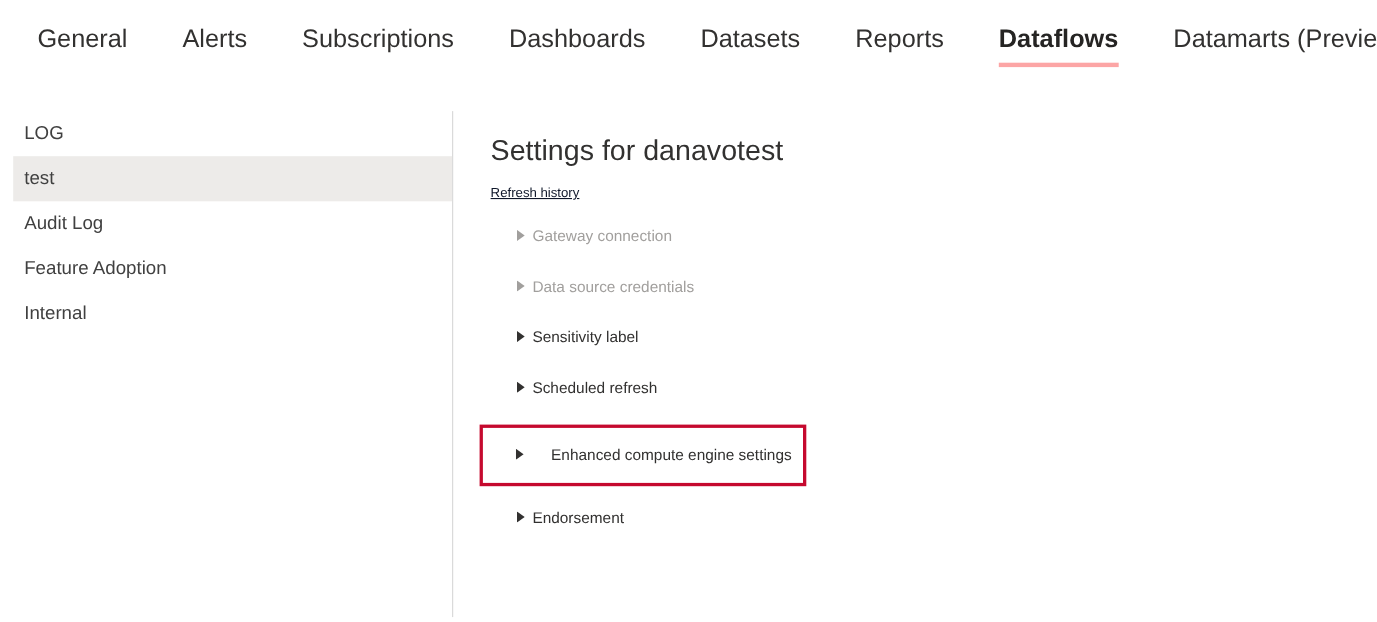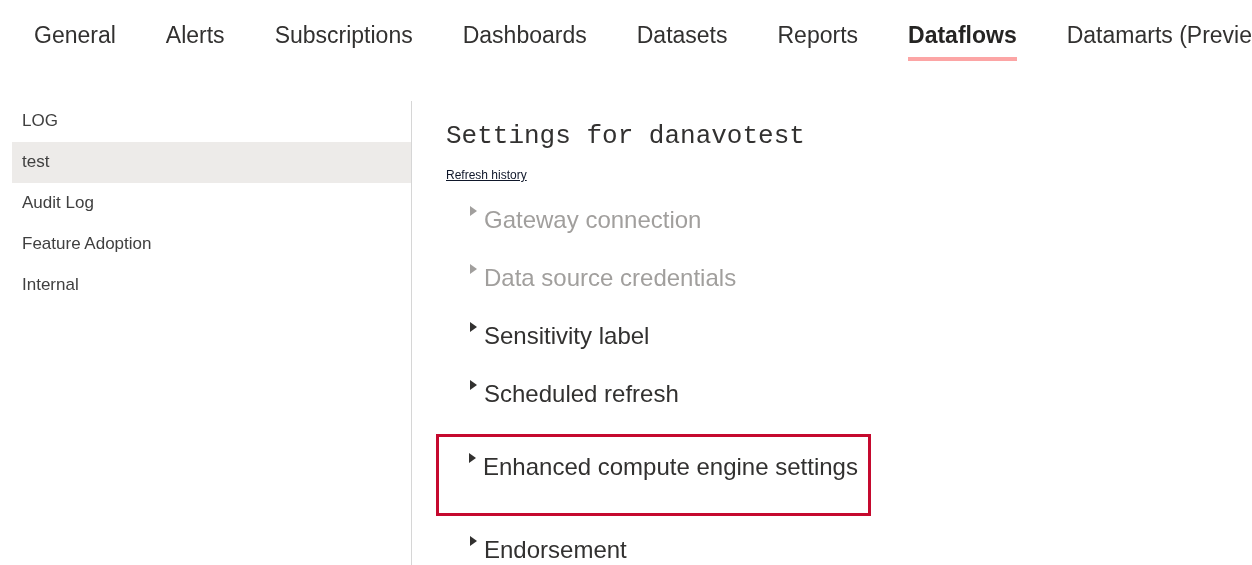--- a/index.html
+++ b/index.html
@@ -53,62 +53,61 @@
   }
   .main {
     padding: 20px 0 0 34px;
     flex: 1;
   }
   .page-title {
     font-size: 26px;
     font-weight: 400;
     margin: 0 0 14px 0;
     color: #323130;
-    font-family: Liberation Mono, monospace;
   }
   .subtext {
     font-size: 16px;
     color: #605e5c;
     margin-bottom: 22px;
   }
   .subtext a {
     color: #0065b3;
     text-decoration: underline;
   }
   .refresh-link {
     display: inline-block;
     color: #0f172a;
     font-size: 12px;
     text-decoration: underline;
     margin-bottom: 24px;
     cursor: pointer;
   }
   .section {
     display: flex;
-    align-items: flex-start;
-    font-size: 24px;
+    align-items: center;
+    font-size: 14px;
     margin-bottom: 30px;
     cursor: pointer;
     padding-left: 24px;
   }
   .section.dim { color: #a19f9d; }
   .section .caret { margin-right: 4px; }
   .caret {
     display: inline-block; width: 10px;
   }
   .caret svg { display: block; }
   .highlight-box {
     border: 3px solid #c5092e;
     padding: 16px 10px 14px 6px;
     display: inline-block;
     margin-left: -10px;
     margin-bottom: 20px;
     margin-top: -4px;
   }
-  .highlight-box .section { margin-bottom: 18px; }
+  .highlight-box .section { margin-bottom: 4px; gap: 18px; }
 </style>
 </head>
 <body>
 
 <div class="tabs">
   <div class="tab">General</div>
   <div class="tab">Alerts</div>
   <div class="tab">Subscriptions</div>
   <div class="tab">Dashboards</div>
   <div class="tab">Datasets</div>

